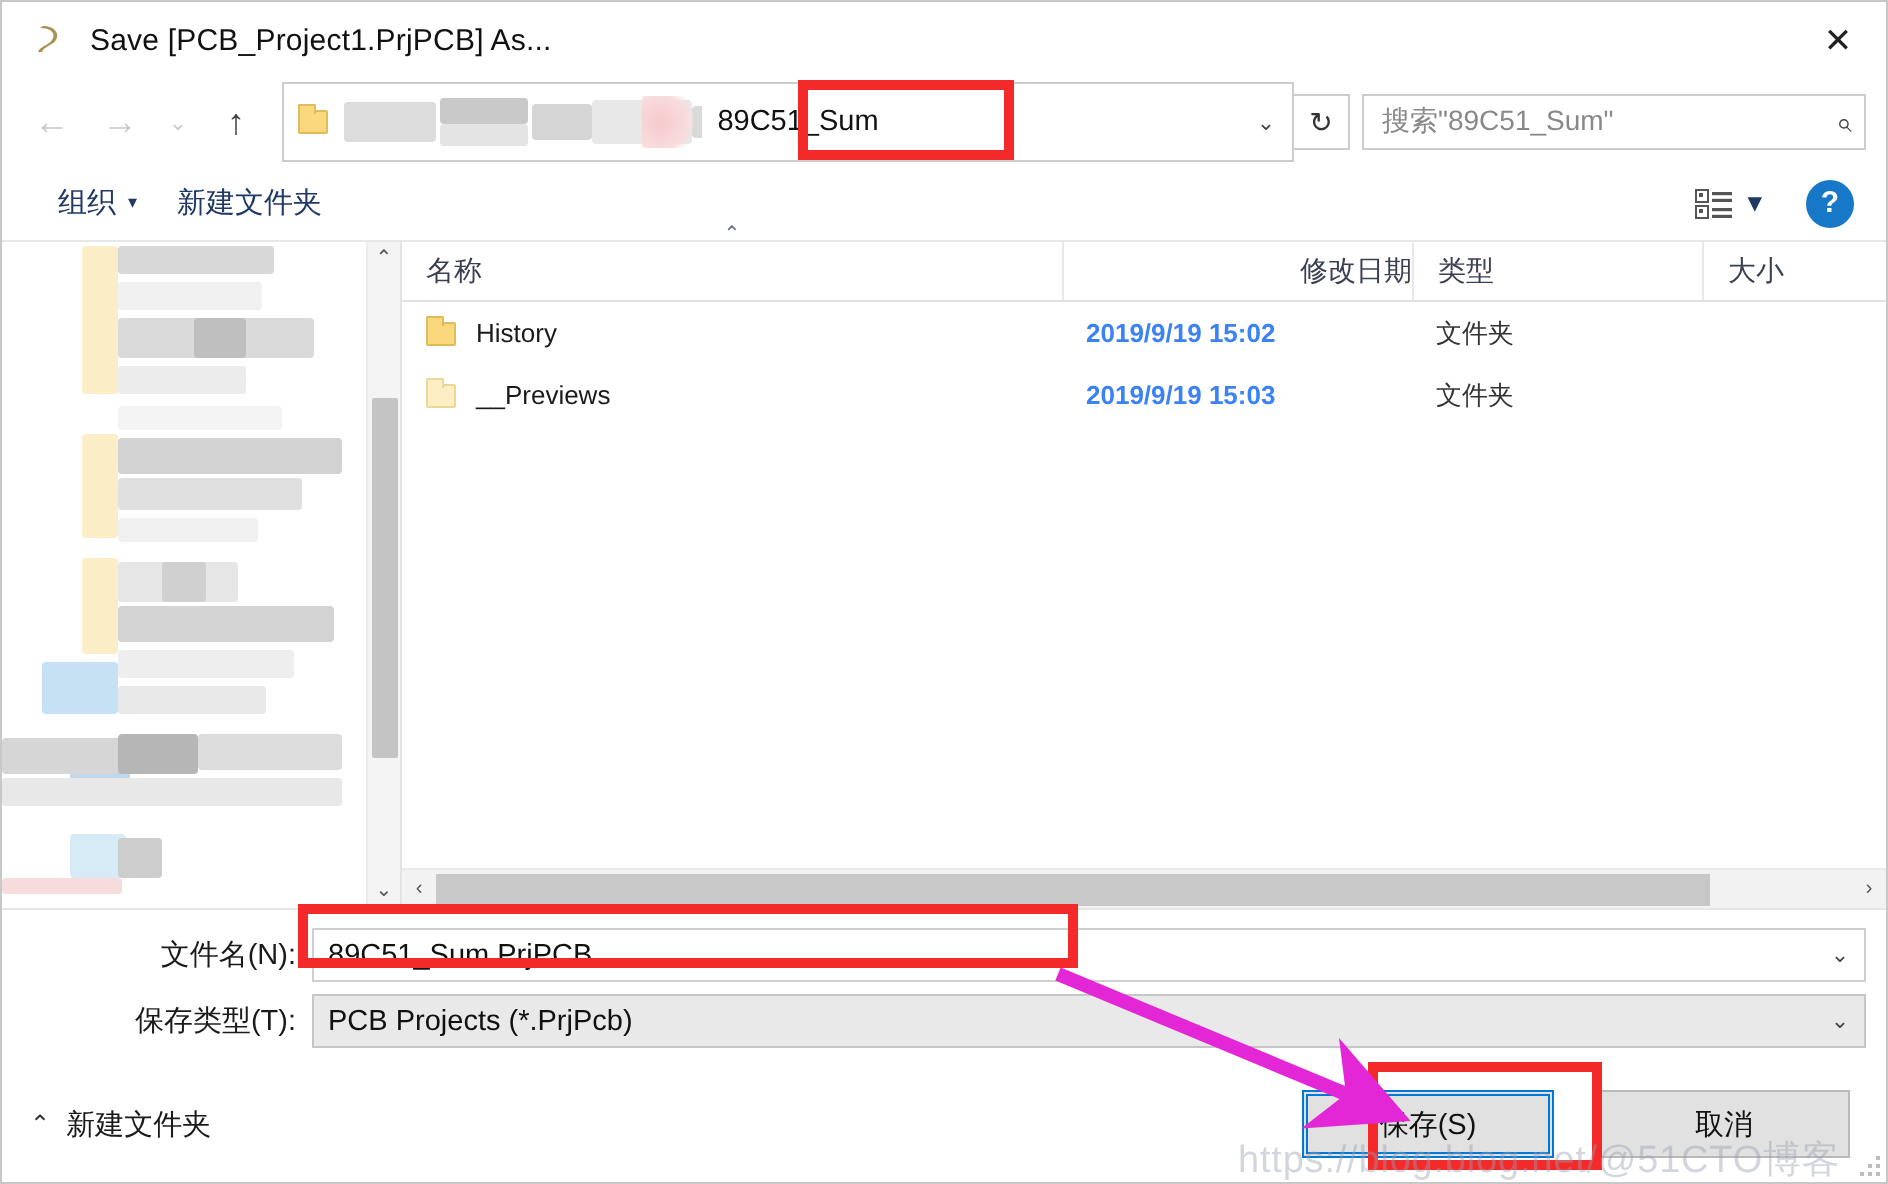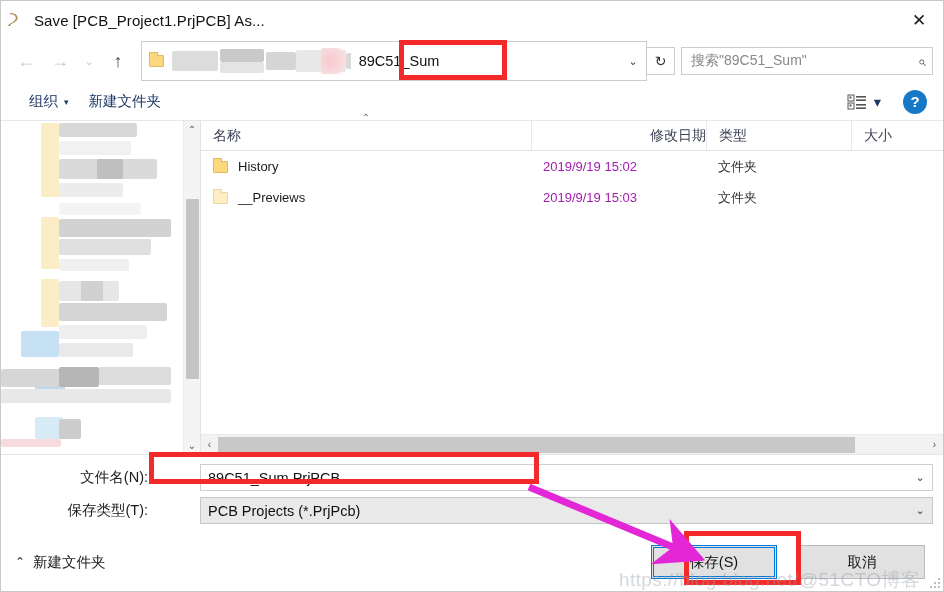--- a/index.html
+++ b/index.html
@@ -15,21 +15,21 @@
     background: #ffffff;
     border: 1px solid #c8c8c8;
     display: flex; flex-direction: column;
   }
 
   
   .titlebar {
     height: 38px; flex: 0 0 38px;
     display: flex; align-items: center;
     background: #ffffff;
-    padding-left: 1px;
+    padding-left: 12px;
   }
   .app-icon {
     width: 22px; height: 22px;
     margin-right: 10px;
     display: flex; align-items: center; justify-content: center;
     color: #9a8a52; font-size: 17px; font-weight: bold;
   }
   .title-text {
     font-size: 15px; color: #111111;
     letter-spacing: .1px; white-space: nowrap;
@@ -207,21 +207,21 @@
   .col-type { width: 145px; flex: 0 0 145px; }
   .col-size { flex: 1 1 auto; text-align: center; }
 
   .filelist { flex: 1 1 auto; overflow: hidden; }
   .frow {
     height: 31px; display: flex; align-items: center;
     font-size: 13px; color: #1a1a1a;
   }
   .fcell { display: flex; align-items: center; }
   .fcell.name { width: 330px; flex: 0 0 330px; padding-left: 12px; gap: 10px; }
-  .fcell.date { width: 175px; flex: 0 0 175px; padding-left: 12px; color: #a21caf; }
+  .fcell.date { width: 175px; flex: 0 0 175px; padding-left: 12px; color: #3b82f6; font-weight: bold; }
   .fcell.type { width: 145px; flex: 0 0 145px; padding-left: 12px; color: #333; }
   .fcell.size { flex: 1 1 auto; padding-left: 12px; }
 
   .hscroll {
     height: 20px; flex: 0 0 20px;
     background: #f2f2f2;
     display: flex; align-items: center;
     border-top: 1px solid #eaeaea;
   }
   .hscroll .arrow {
@@ -235,21 +235,21 @@
     width: 90%; background: #c8c8c8;
   }
 
   
   .footer {
     flex: 0 0 auto;
     background: #ffffff;
     padding: 8px 10px 0 10px;
     border-top: 1px solid #e6e6e6;
   }
-  .frm-row { display: flex; align-items: center; height: 29px; margin-bottom: 4px; gap: 44px; }
+  .frm-row { display: flex; align-items: center; height: 29px; margin-bottom: 4px; }
   .frm-label {
     width: 145px; flex: 0 0 145px;
     text-align: right; padding-right: 8px;
     font-size: 14.5px; color: #1a1a1a;
   }
   .frm-field {
     flex: 1 1 auto; height: 27px;
     border: 1px solid #cfcfcf; background: #ffffff;
     display: flex; align-items: center;
     padding-left: 7px;

